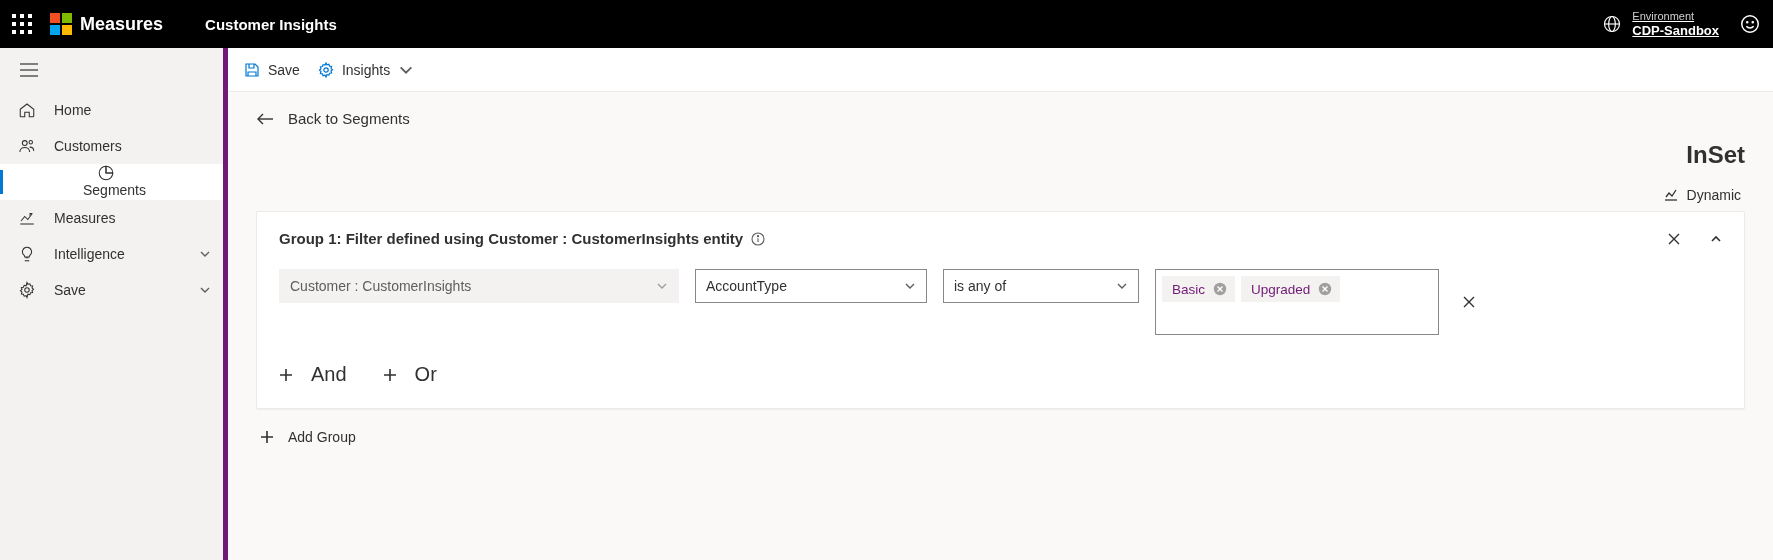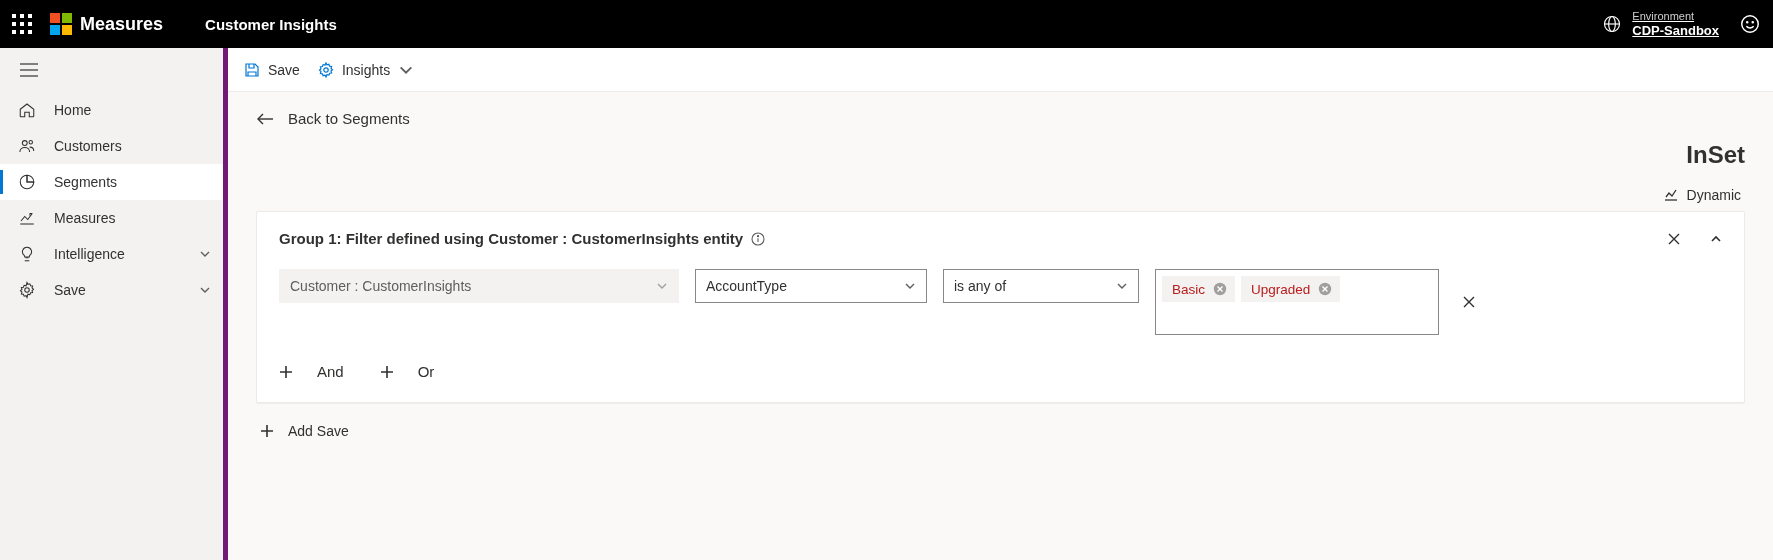--- a/index.html
+++ b/index.html
@@ -31,21 +31,21 @@
 
   
   .sidebar { width:228px; background:#f3f2f1; border-right:5px solid #701a75; display:flex; flex-direction:column; }
   .hamburger { height:44px; display:flex; align-items:center; padding-left:20px; cursor:pointer; }
   .hamburger svg { width:18px; height:14px; }
   .nav { list-style:none; }
   .nav-item {
     height:36px; display:flex; align-items:center; padding-left:18px; padding-right:12px;
     cursor:pointer; font-size:14px; color:#323130; position:relative;
   }
-  .nav-item.active { background:#fff; }
+  .nav-item.active { background:#fff;flex-direction:column; }
   .nav-item.active::before {
     content:""; position:absolute; left:0; top:6px; bottom:6px; width:3px; background:#0078d4;
   }
   .nav-item .nav-icon { width:18px; height:18px; margin-right:18px; flex-shrink:0; }
   .nav-item .chev { margin-left:auto; }
 
   
   .main { flex:1; display:flex; flex-direction:column; overflow:hidden;text-align:right; }
   .cmdbar {
     height:44px; background:#fff; border-bottom:1px solid #edebe9;
@@ -79,27 +79,27 @@
   .field .chev-d { margin-left:auto; }
   .field.readonly { background:#f3f2f1; border-color:#f3f2f1; color:#605e5c; cursor:default; width:400px; }
   .field.attr { width:232px; }
   .field.op { width:196px; }
   .tagbox {
     min-height:66px; width:284px; border:1px solid #8a8886; background:#fff; padding:6px 6px;
     display:flex; flex-wrap:wrap; align-content:flex-start; gap:6px; cursor:text;
   }
   .tag {
     background:#f3f2f1; height:26px; display:flex; align-items:center; gap:8px;
-    padding:0 8px 0 10px; font-size:13.5px; color:#b91c1c;
+    padding:0 8px 0 10px; font-size:13.5px; color:#701a75;
   }
   .tag .tag-x { cursor:pointer; }
   .row-x { margin-left:6px; align-self:center; cursor:pointer; }
 
   .addline { display:flex; align-items:center; gap:36px; margin-top:28px; }
-  .add-btn { display:flex; align-items:center; gap:24px; font-size:15px; cursor:pointer; }
+  .add-btn { display:flex; align-items:center; gap:18px; font-size:20px; cursor:pointer; }
   .add-btn svg { width:14px; height:14px; }
 
   .addgroup { display:flex; align-items:center; gap:14px; font-size:14px; cursor:pointer; padding-left:4px; }
   .addgroup svg { width:14px; height:14px; }
 
   
   .chev-svg { width:12px; height:12px; }
 </style>
 </head>
 <body>
@@ -326,17 +326,17 @@
               </svg>
             <span>Or</span>
           </div>
         </div>
       </div>
 
       <div class="addgroup">
         <svg viewBox="0 0 14 14" stroke="#323130" stroke-width="1.6">
             <path d="M7 1v12M1 7h12"></path>
           </svg>
-        <span>Add Save</span>
+        <span>Add Group</span>
       </div>
     </div>
   </div>
 </div>
 
 </body></html>

